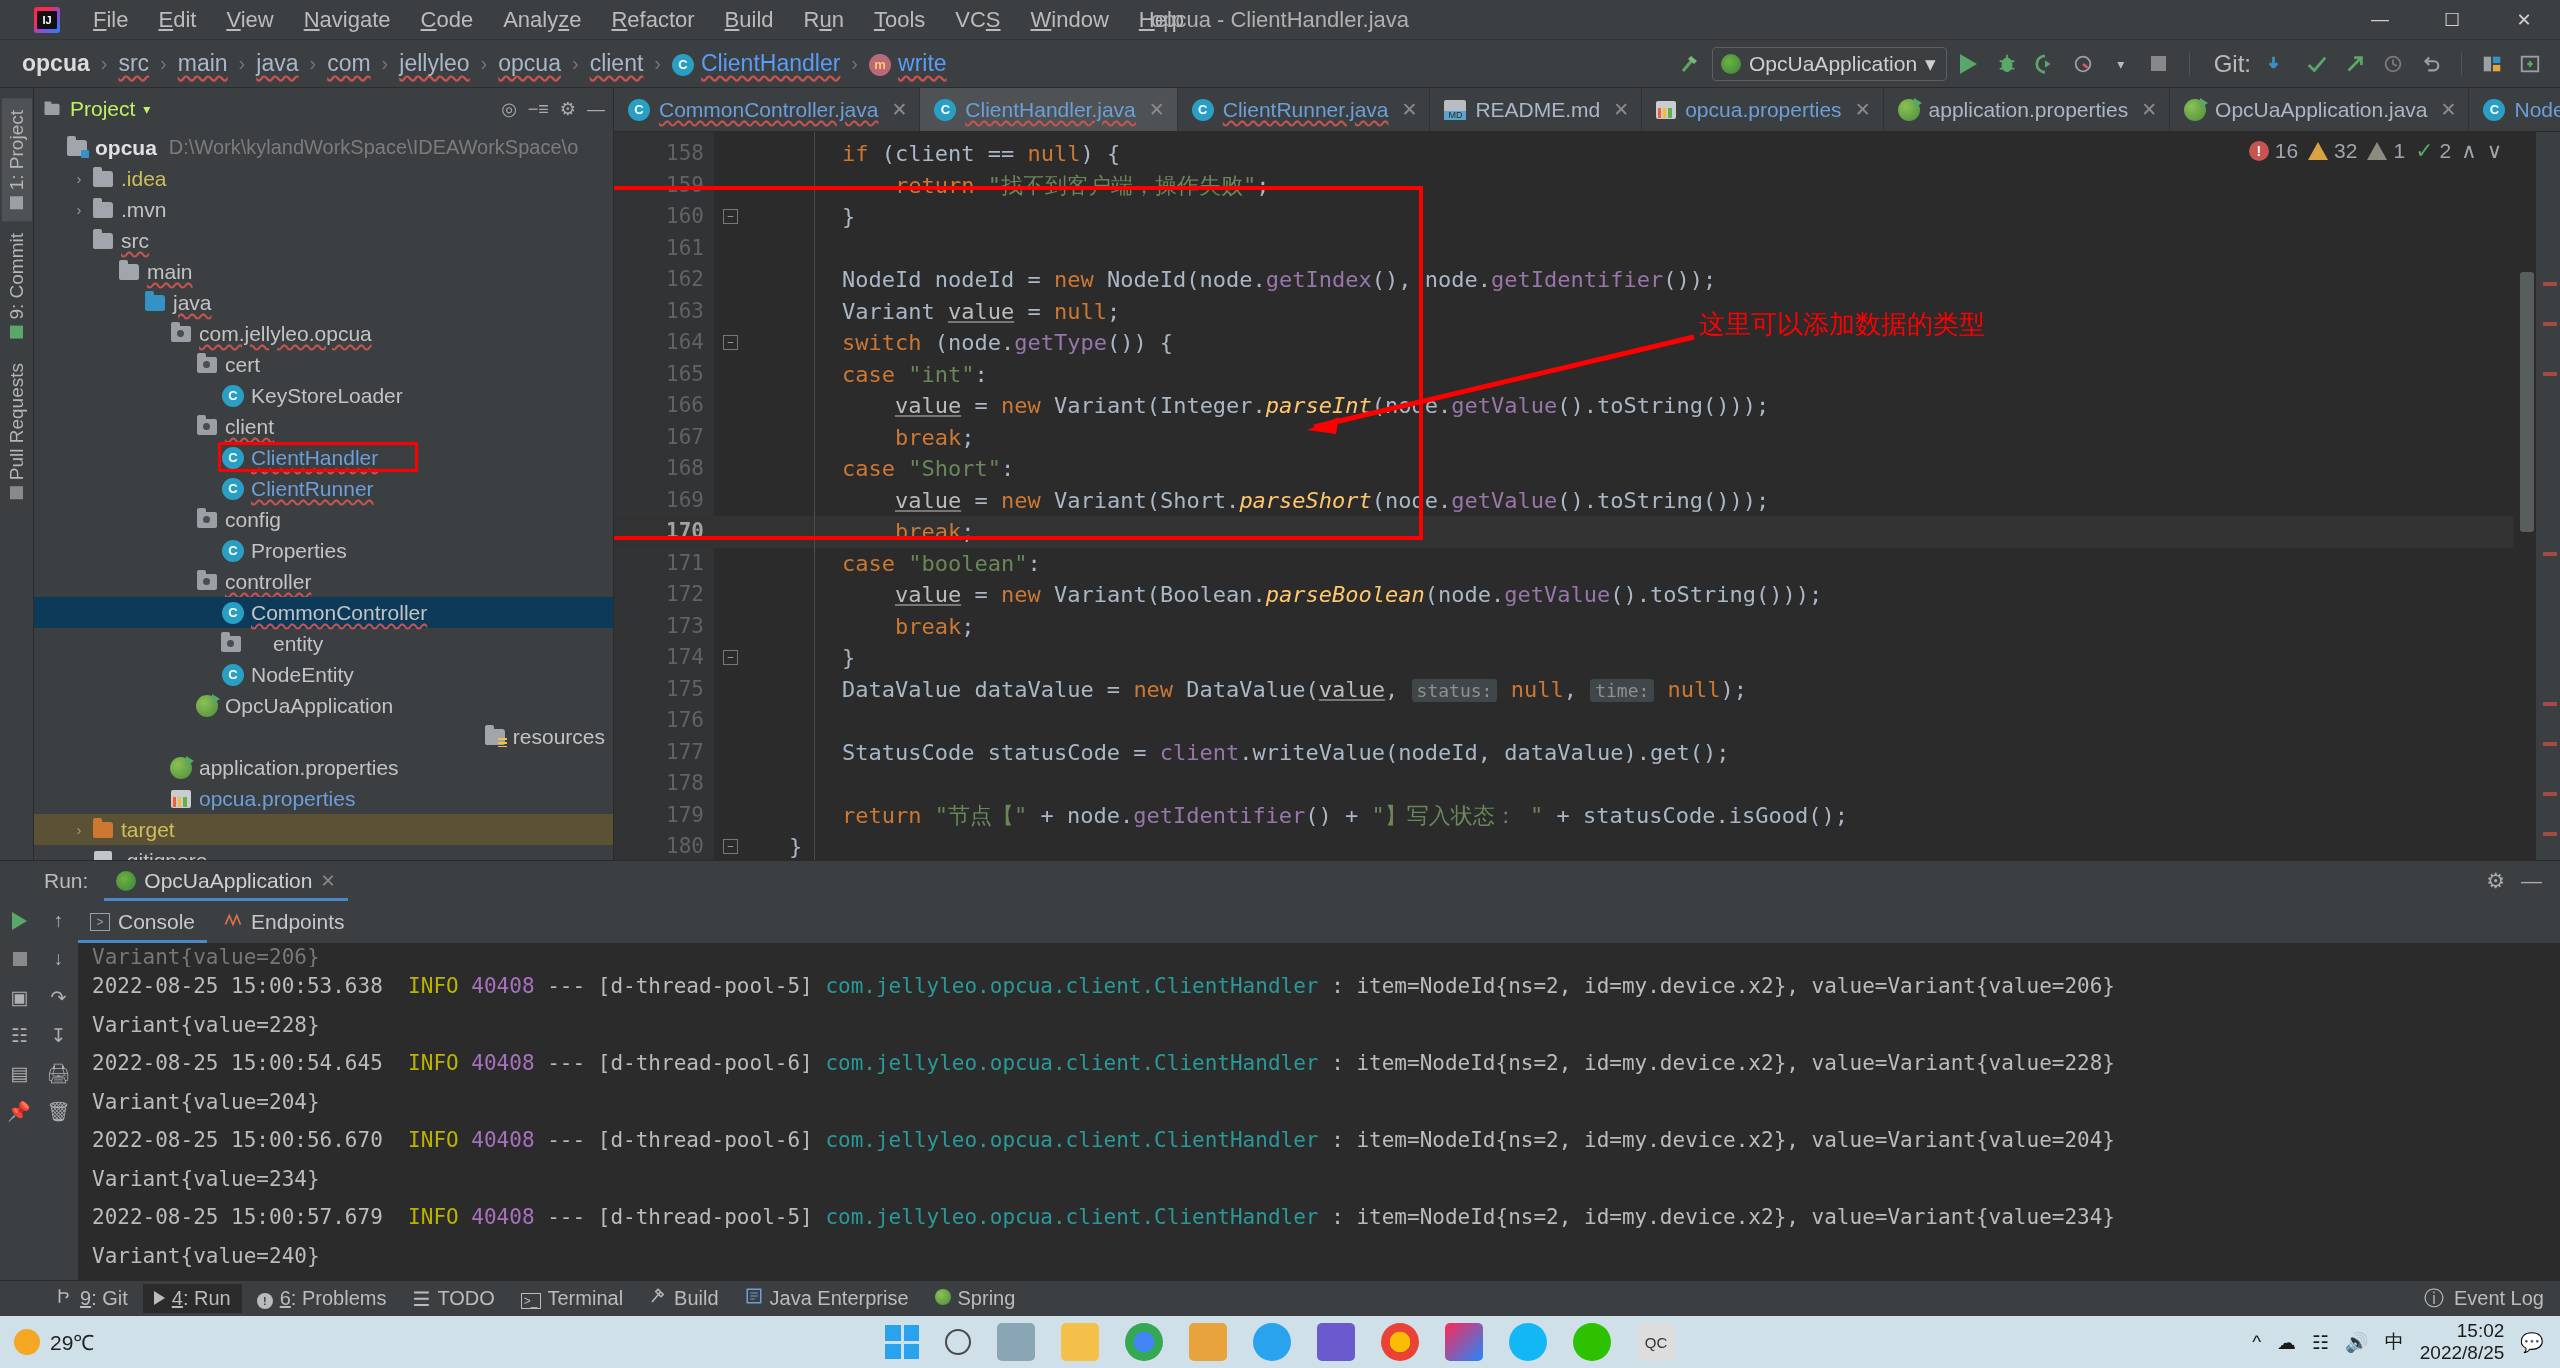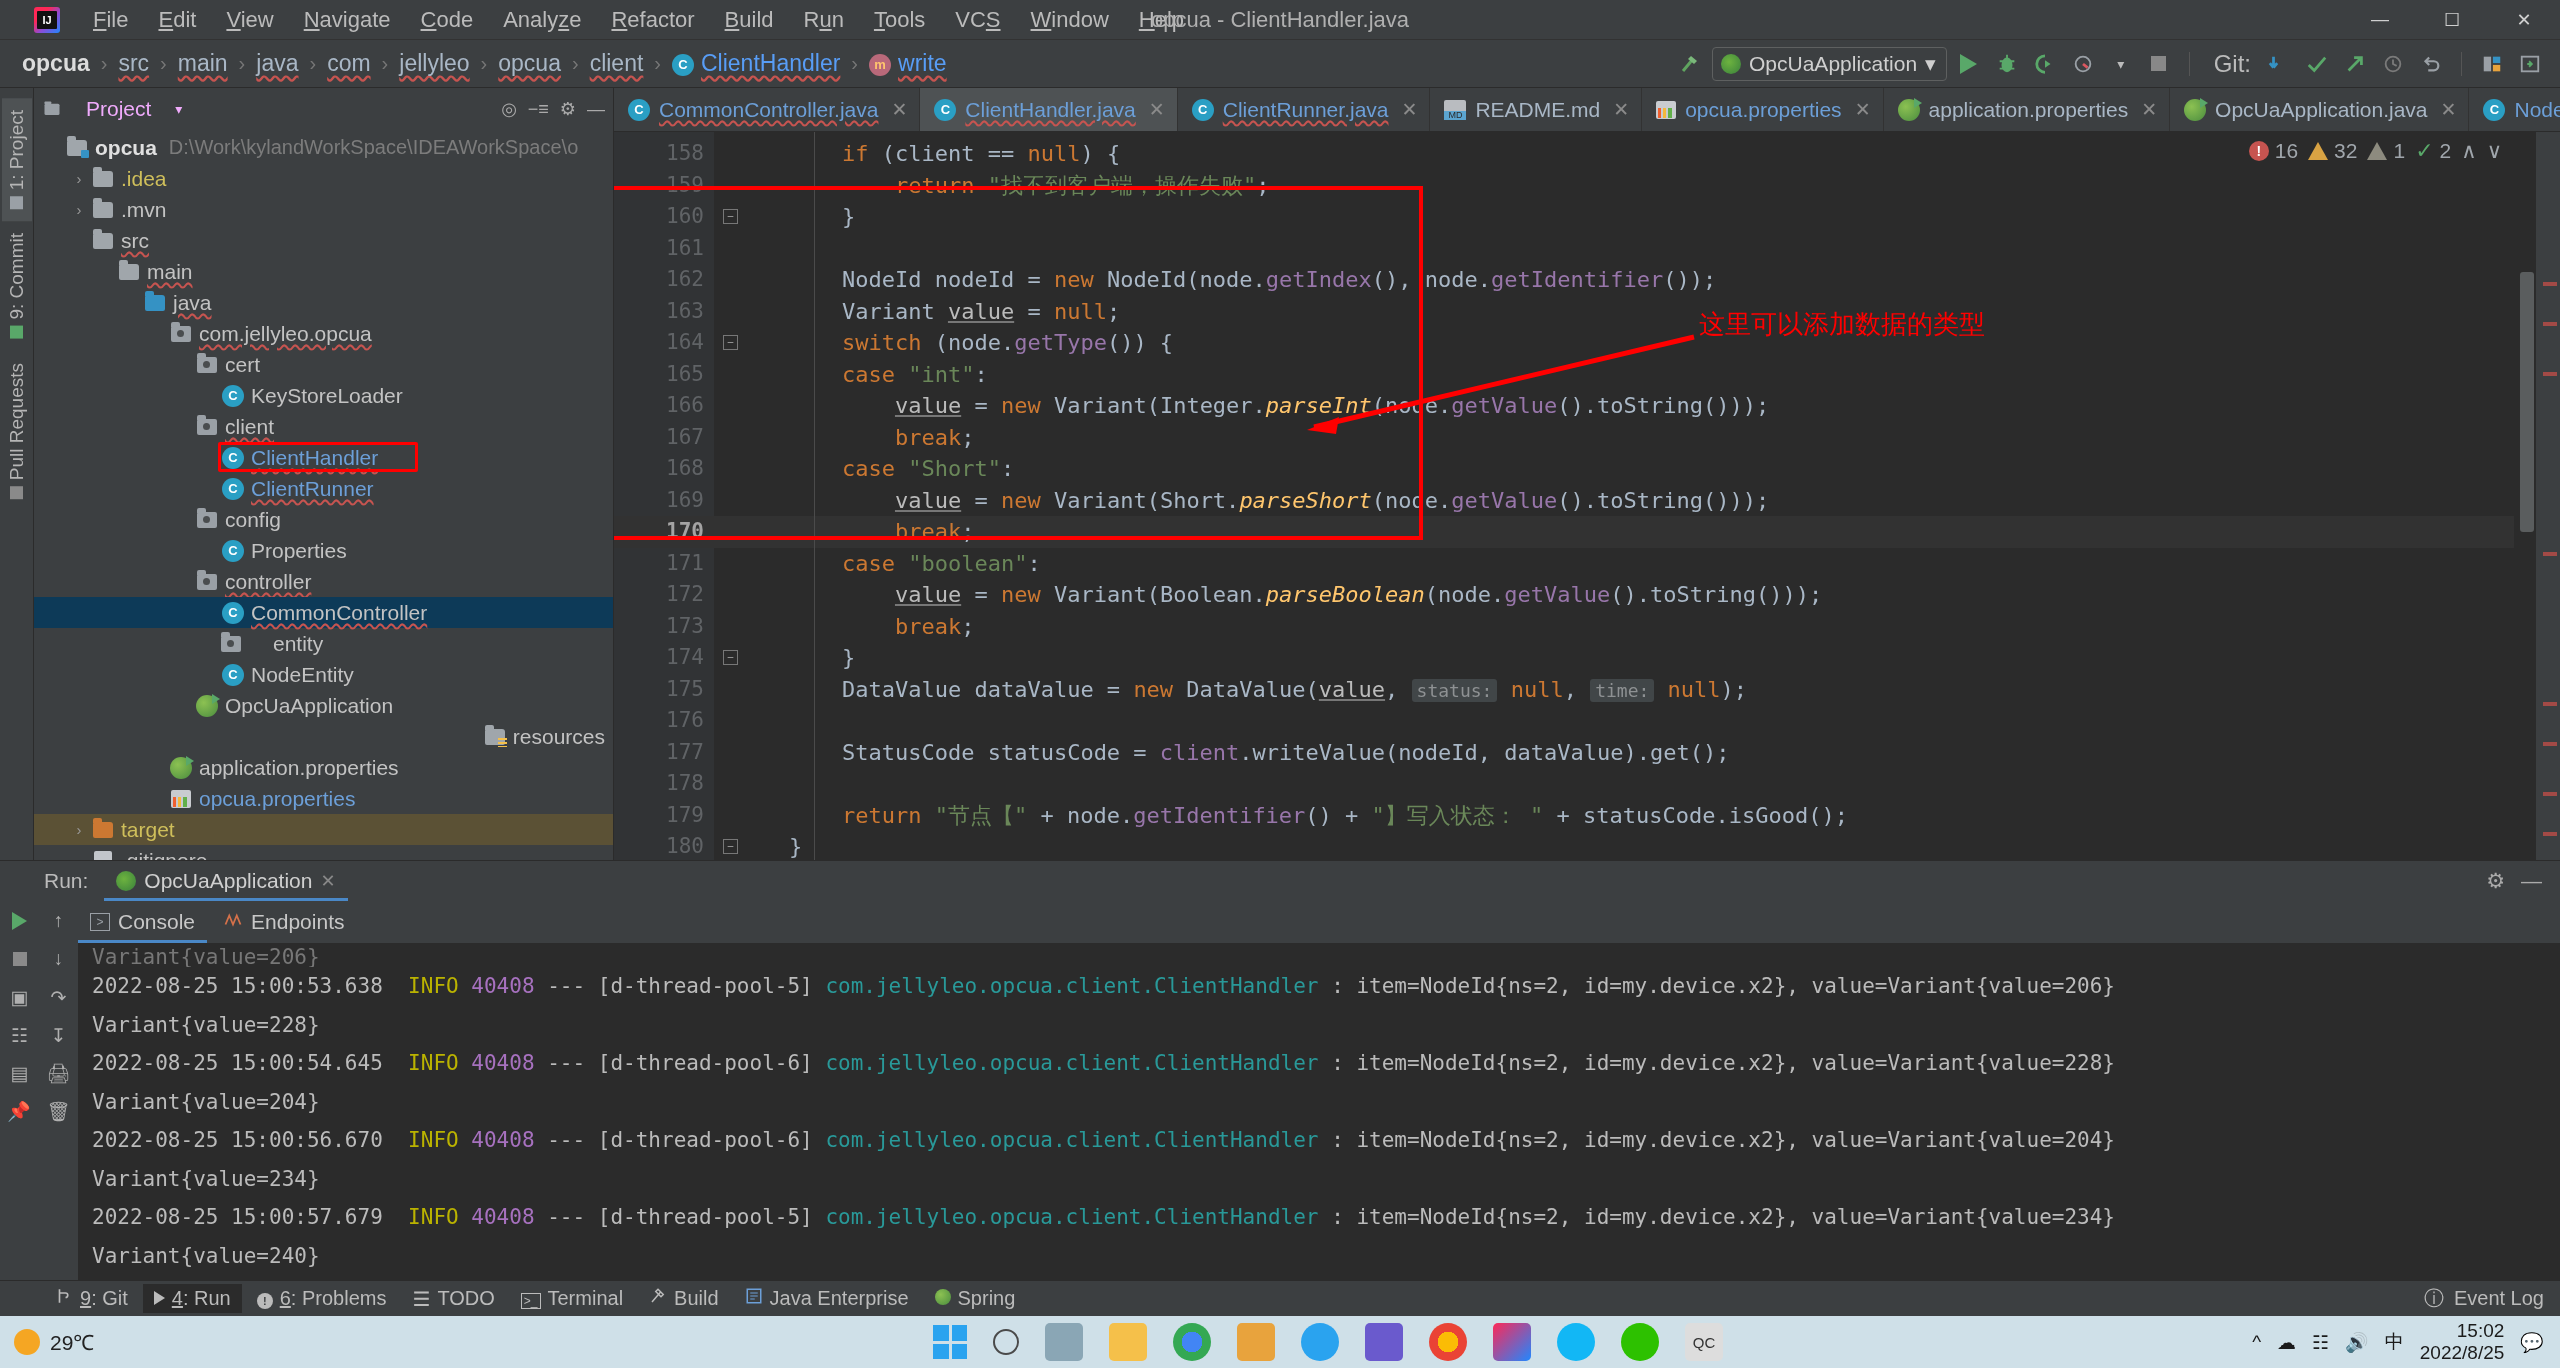--- a/index.html
+++ b/index.html
@@ -87,21 +87,21 @@
     writing-mode: vertical-rl; transform: rotate(180deg); font-size: 19px; color: #b5b5b5;
     padding: 12px 4px; white-space: nowrap; display: flex; align-items: center; gap: 6px;
   }
   .vtab.active { background: #4e5254; }
   .vtab .dot { width: 13px; height: 13px; flex: none; }
 
   
   .project { width: 580px; background: #3c3f41; display: flex; flex-direction: column; flex: none;
              border-right: 1px solid #2b2b2b; }
   .proj-head { height: 42px; display: flex; align-items: center; padding: 0 8px; gap: 8px; flex: none; }
-  .proj-title { font-size: 21px; color: #f0abfc; display: flex; align-items: center; gap: 24px; justify-content: flex-end; }
+  .proj-title { font-size: 21px; color: #bef264; display: flex; align-items: center; gap: 8px; justify-content: flex-end; }
   .proj-head-icons { margin-left: auto; display: flex; align-items: center; gap: 11px; color: #aaa; font-size: 18px; }
   .tree { flex: 1; overflow: hidden; font-size: 21px; position: relative; padding-top: 2px; }
   .trow { display: flex; align-items: center; height: 31px; padding-right: 8px; white-space: nowrap; position: relative; }
   .trow.sel { background: #0d3a58; }
   .trow.sel-brown { background: #5b5135; }
   .twist { width: 22px; text-align: center; color: #9a9a9a; font-size: 15px; flex: none; }
   .ticon { width: 26px; display: flex; align-items: center; justify-content: center; flex: none; margin-right: 5px; }
   .fold { width: 20px; height: 16px; background: #a0a6ab; border-radius: 2px 3px 2px 2px; position: relative; }
   .fold::before { content:""; position:absolute; top:-4px; left:0; width:9px; height:5px; background:#a0a6ab; border-radius:2px 2px 0 0;}
   .fold.blue { background: #3592c4; } .fold.blue::before { background: #3592c4; }
@@ -216,21 +216,21 @@
   .sb-item { display: flex; align-items: center; gap: 7px; padding: 3px 11px; white-space: nowrap; }
   .sb-item.active { background: #2b2b2b; }
   .sb-item u { text-decoration: underline; }
   .sb-right { margin-left: auto; display: flex; align-items: center; gap: 10px; padding-right: 16px; }
 
   
   .taskbar { height: 52px; background: #cfe0e8; display: flex; align-items: center; flex: none;
              position: relative; }
   .weather { display: flex; align-items: center; gap: 10px; padding-left: 14px; font-size: 21px; color: #222; }
   .sun { width: 26px; height: 26px; border-radius: 50%; background: #f5a623; }
-  .tb-center { position: absolute; left: 50%; transform: translateX(-50%); display: flex; align-items: center; gap: 26px; margin-left: 48px; }
+  .tb-center { position: absolute; left: 50%; transform: translateX(-50%); display: flex; align-items: center; gap: 26px; }
   .tbi { width: 38px; height: 38px; border-radius: 5px; position: relative; }
   .tb-right2 { margin-left: auto; display: flex; align-items: center; gap: 16px; padding-right: 16px;
                font-size: 19px; color: #1b1b1b; }
   .clock { text-align: right; line-height: 1.15; font-size: 19px; }
   .win-logo { width: 34px; height: 34px; display: grid; grid-template-columns: 1fr 1fr;
               grid-template-rows: 1fr 1fr; gap: 3px; }
   .win-logo i { background: #2aa3ef; display: block; }
 </style>
 </head>
 <body>

